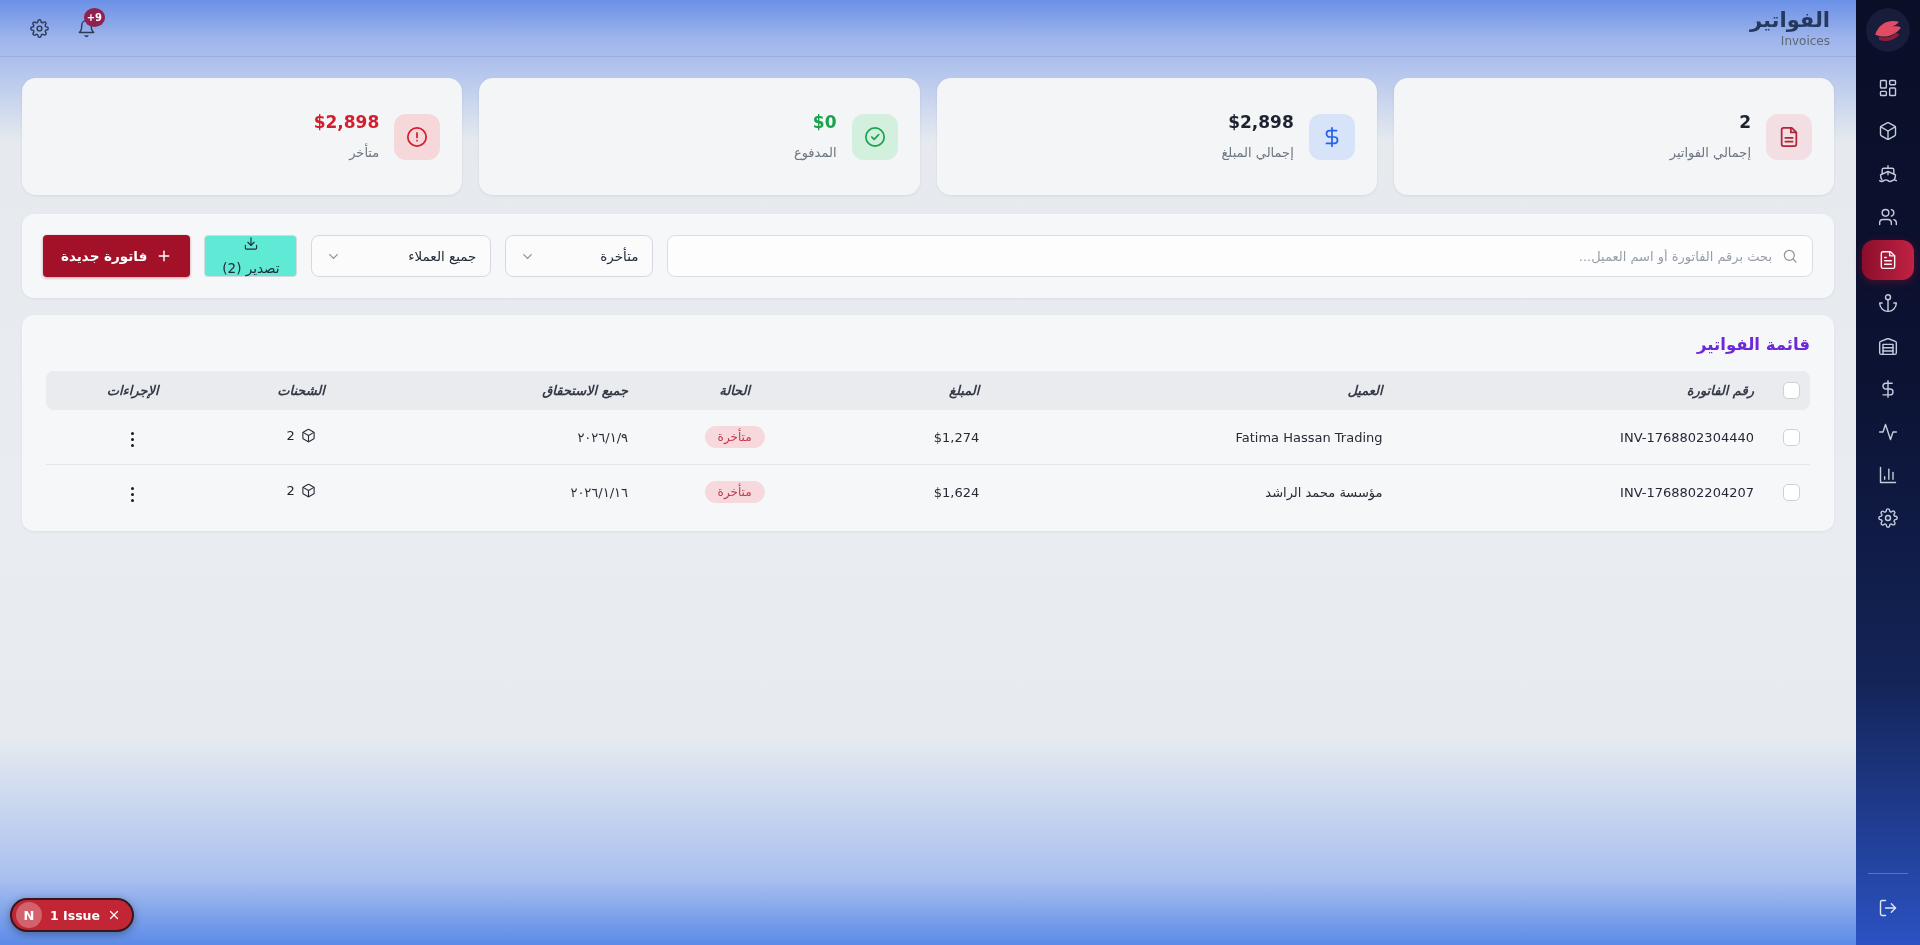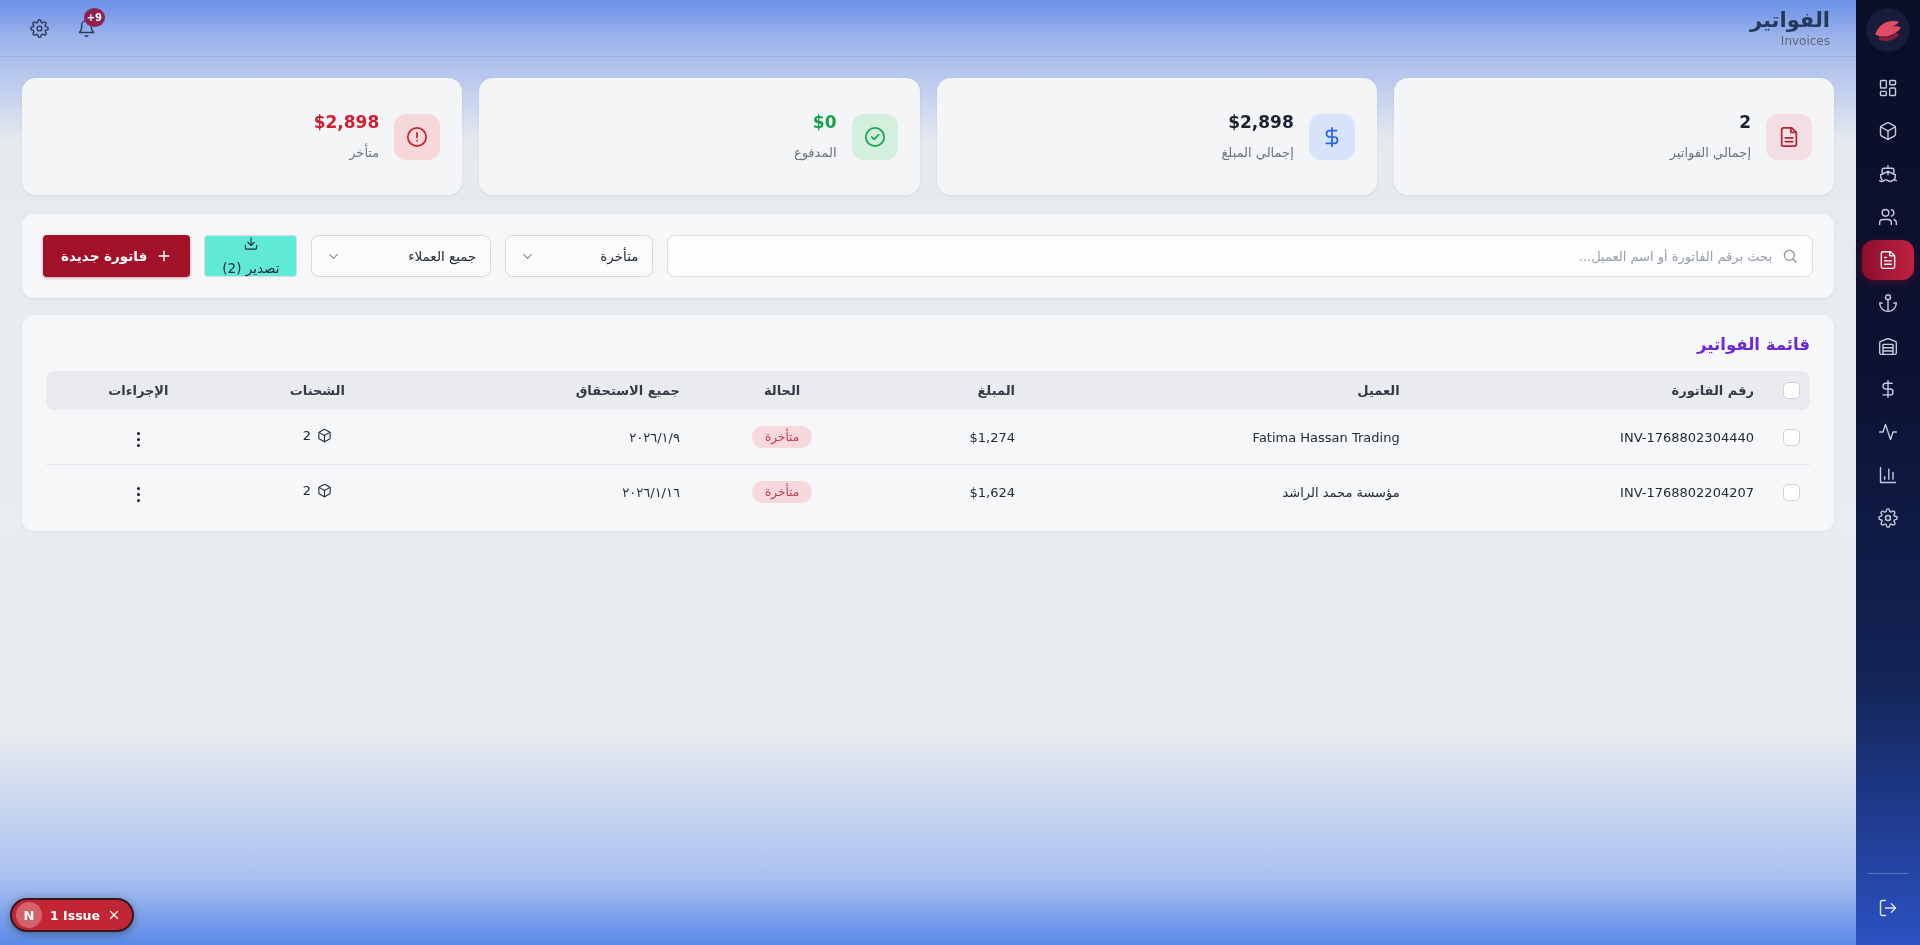--- a/index.html
+++ b/index.html
@@ -94,21 +94,21 @@
 
   
   .table-card {
     margin:17px 22px 0; background:#f6f7f9; border-radius:12px;
     padding:20px 24px 12px; box-shadow:0 1px 3px rgba(20,30,60,.06);
   }
   .table-title { font-size:16.5px; font-weight:bold; color:#6d28d9; margin-bottom:17px; }
   table { width:100%; border-collapse:collapse; font-size:13px; }
   thead th {
     background:#e9ebef; color:#343b47; font-weight:bold; font-size:13px;
-    padding:11px 10px; text-align:right; white-space:nowrap;
+    padding:11px 10px; text-align:right; white-space:nowrap;font-style:italic;
   }
   thead th:first-child { border-radius:0 8px 8px 0; width:46px; }
   thead th:last-child { border-radius:8px 0 0 8px; }
   th.center, td.center { text-align:center; }
   tbody td { padding:13px 10px; border-top:1px solid #e3e6ea; color:#262c36; text-align:right; }
   tbody tr:first-child td { border-top:none; }
   tbody tr { height:49px; }
   .checkbox { width:17px; height:17px; border:1.5px solid #ccd1d9; border-radius:5px; background:#fff; cursor:pointer; }
   .inv-no { direction:ltr; unicode-bidi:embed; display:inline-block; color:#232936; }
   .badge-status {

